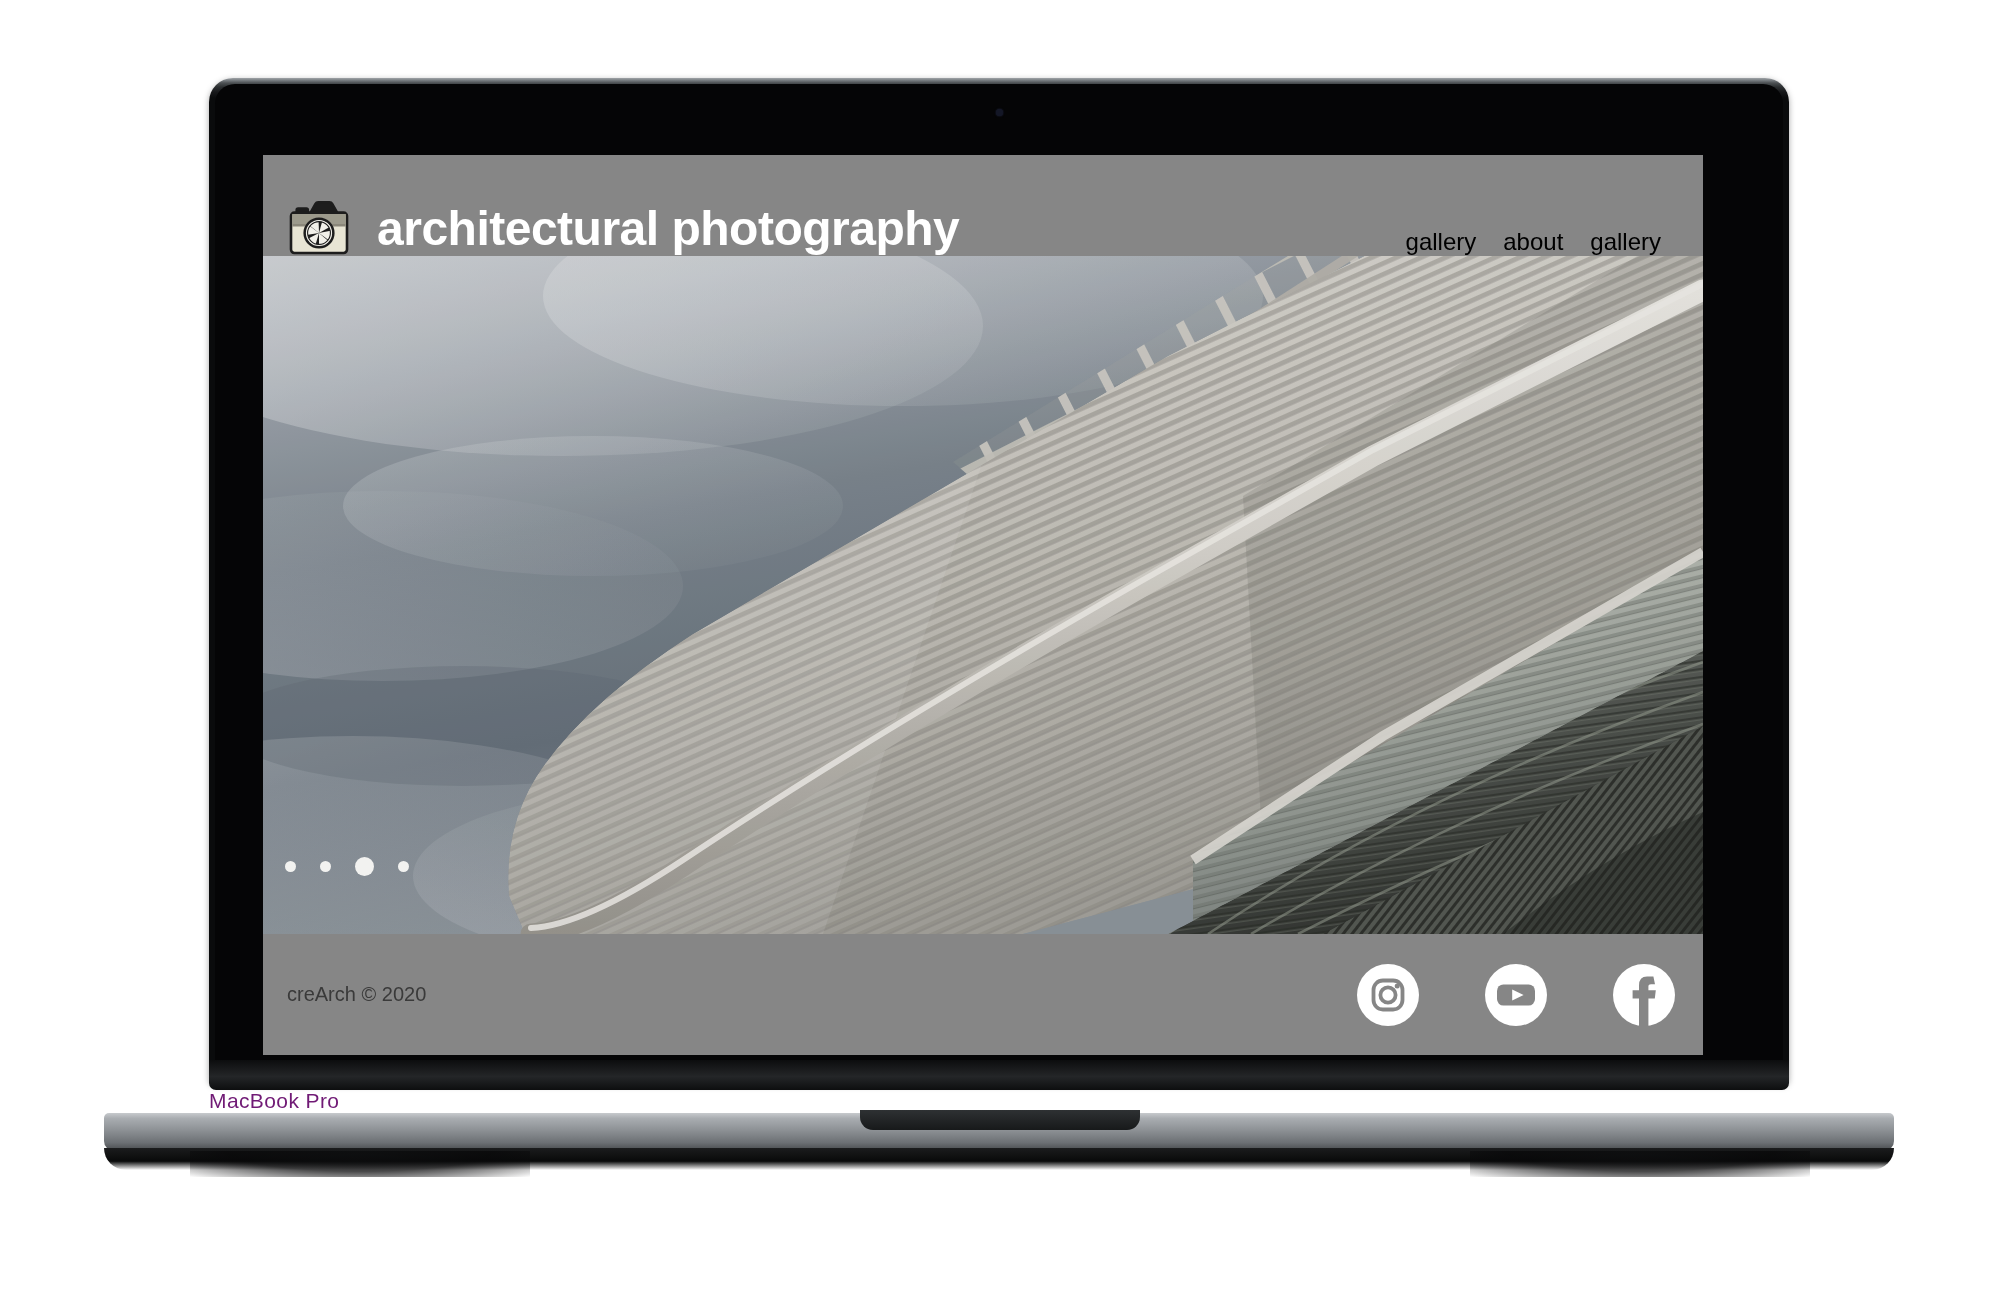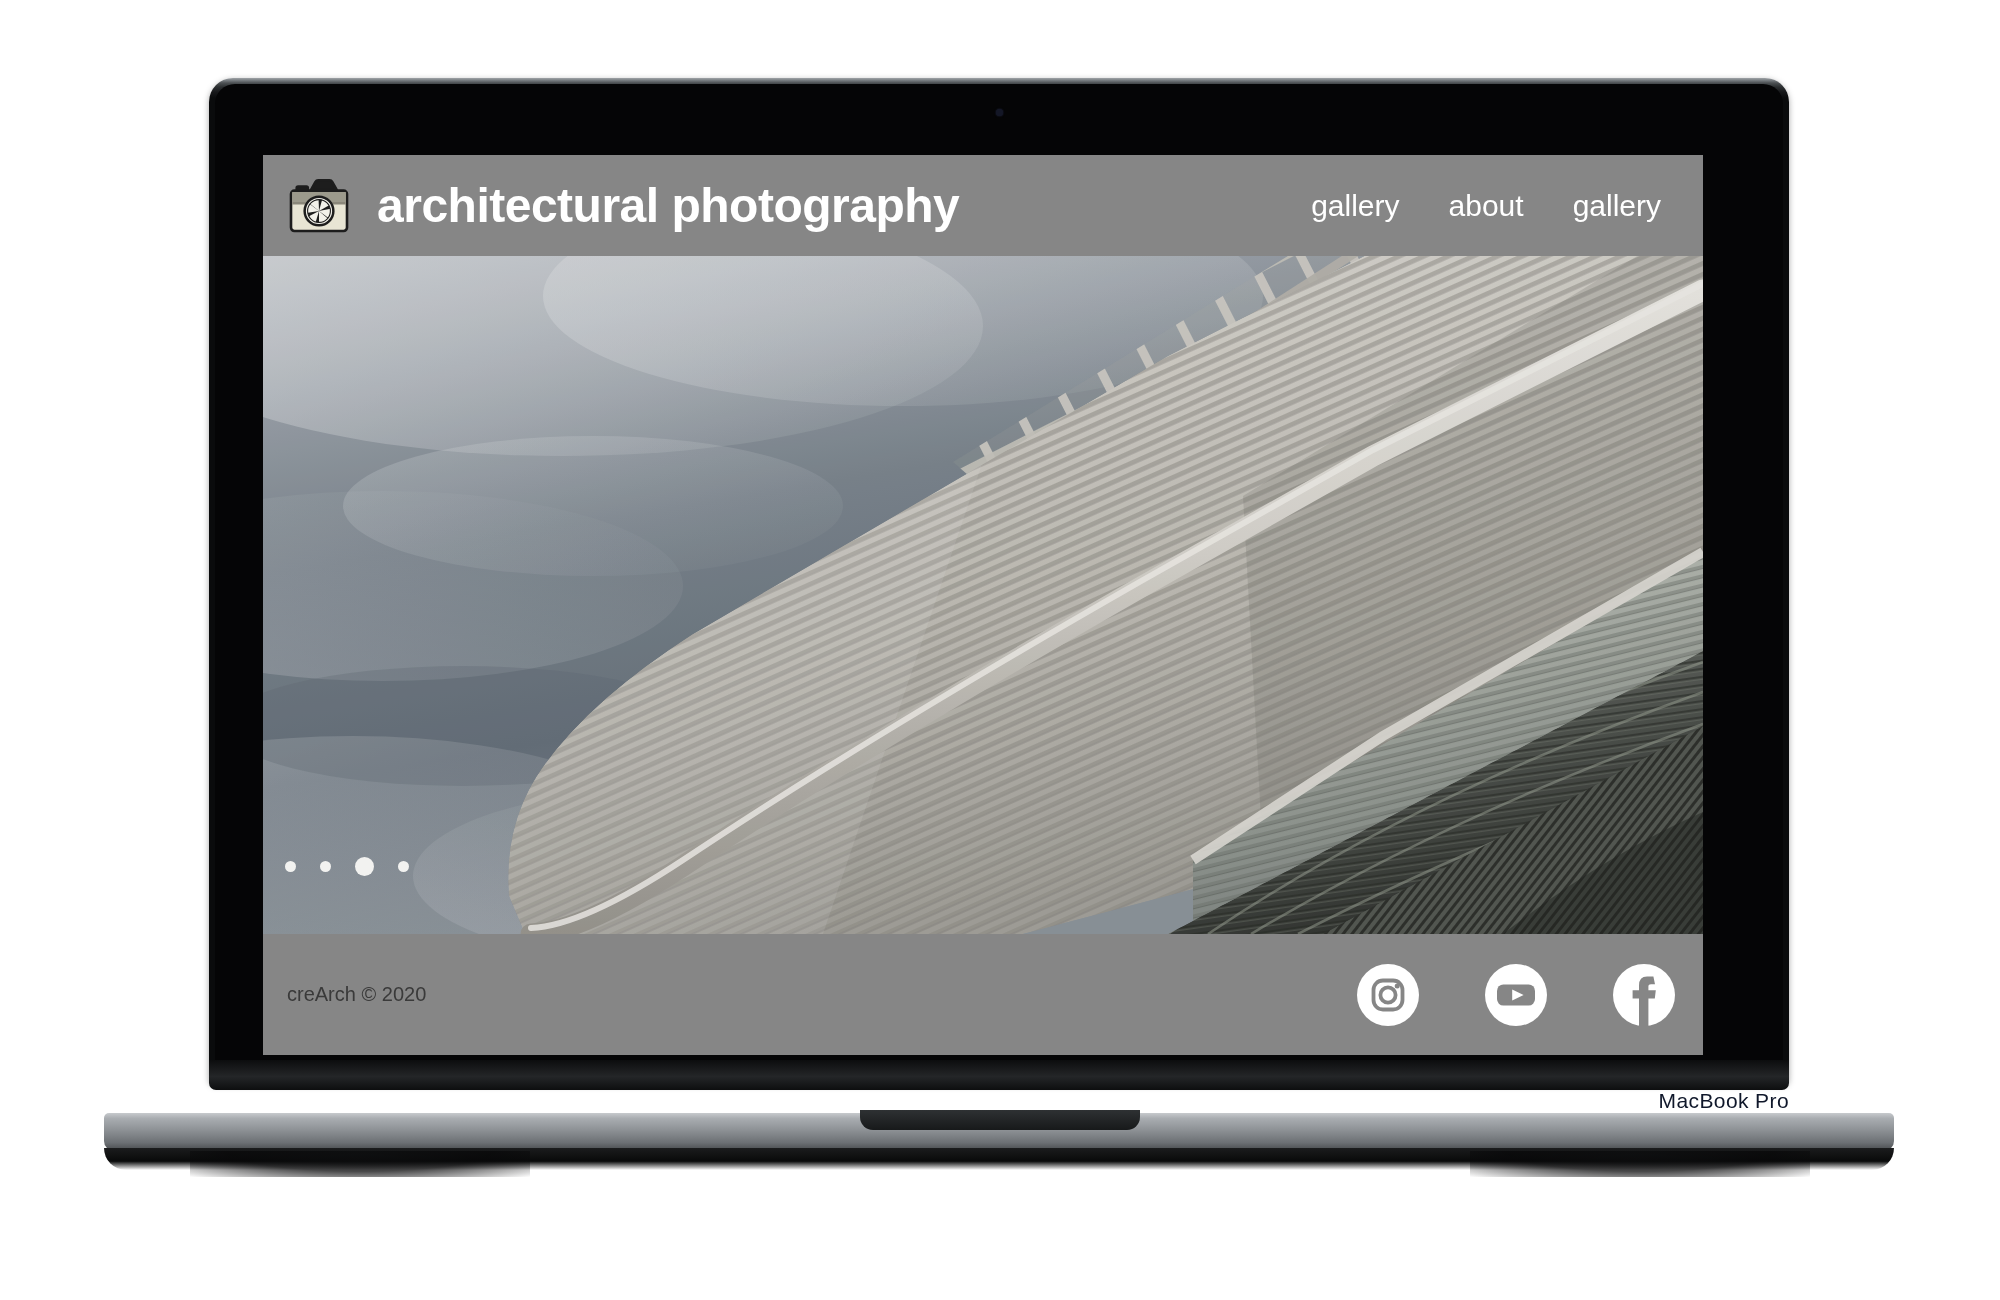--- a/index.html
+++ b/index.html
@@ -68,22 +68,22 @@
     width: 1580px;
     height: 30px;
     background: linear-gradient(180deg,#0c0d0e 0%, #242628 55%, #0d0e0f 100%);
     border-radius: 0 0 7px 7px;
   }
   #laptop-model-label {
     position: absolute;
     left: 209px;
     top: 1089px;
     width: 1580px;
-    text-align: right;
-    color: #0f172a;
+    text-align: left;
+    color: #701a75;
     font-size: 21px;
     letter-spacing: 0.4px;
     font-family: "Liberation Sans", sans-serif;
   }
   #laptop-base {
     position: absolute;
     left: 104px;
     top: 1113px;
     width: 1790px;
     height: 38px;
@@ -122,21 +122,21 @@
   }
 
   
   #site-header {
     position: absolute;
     left: 0; top: 0;
     width: 1440px;
     height: 101px;
     background: #868686;
     display: flex;
-    align-items: center;
+    align-items: flex-end;
   }
   #brand-block {
     display: flex;
     align-items: center;
     margin-left: 22px;
   }
   #camera-logo { width: 68px; height: 56px; display:block; flex:none; }
   #site-title {
     color: #ffffff;
     font-size: 48px;
@@ -146,23 +146,23 @@
     white-space: nowrap;
     font-family: "Liberation Sans", sans-serif;
   }
   #main-nav {
     margin-left: auto;
     display: flex;
     align-items: center;
     padding-right: 0px;
   }
   .nav-link {
-    color: #ffffff;
-    font-size: 30px;
-    margin-left: 49px;
+    color: #000000;
+    font-size: 24px;
+    margin-left: 27px;
     white-space: nowrap;
     cursor: pointer;
     font-family: "Liberation Sans", sans-serif;
   }
   .nav-link:last-child { margin-right: 42px; }
 
   
   #hero-section {
     position: absolute;
     left: 0; top: 101px;

